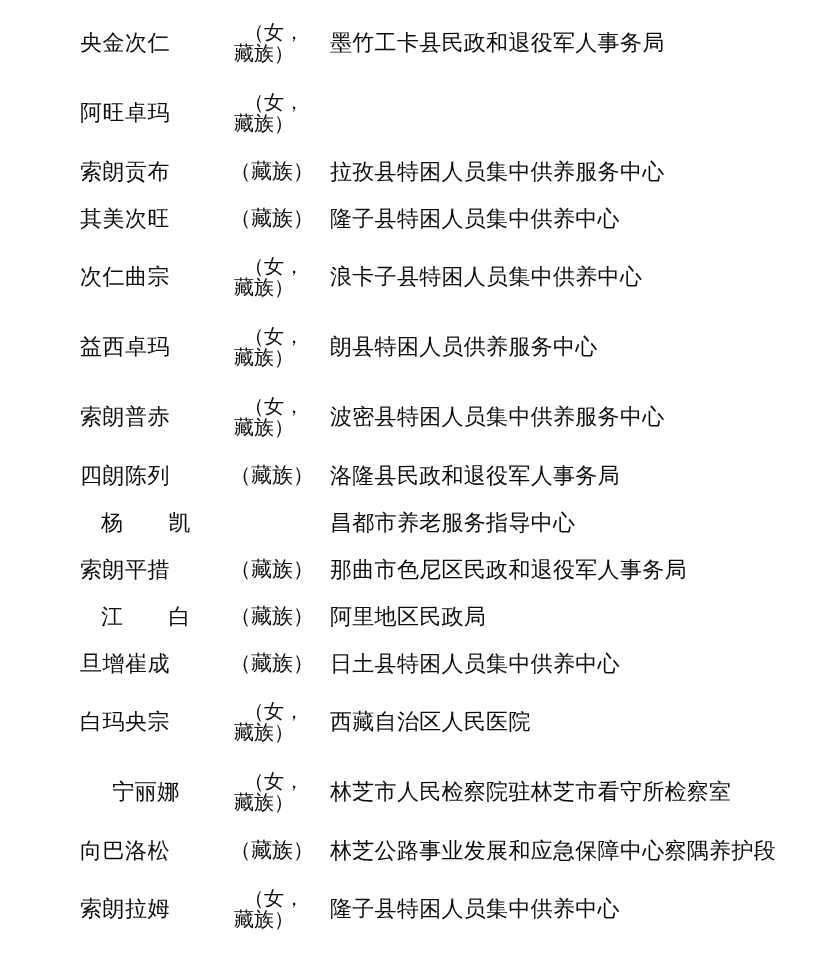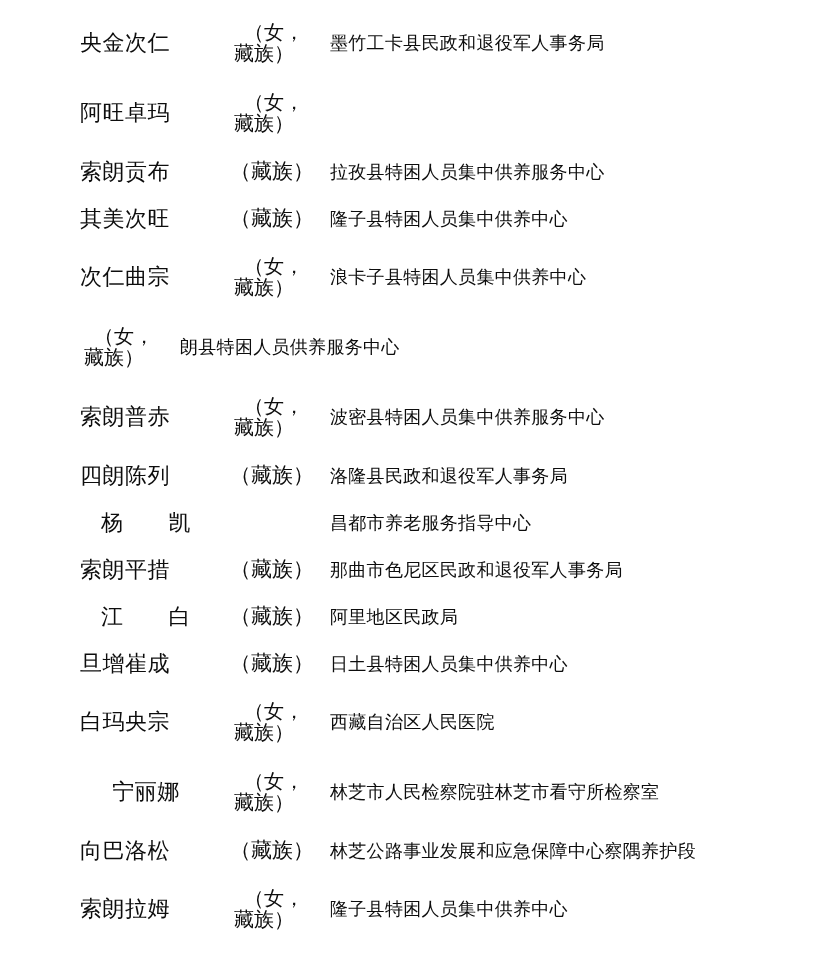--- a/index.html
+++ b/index.html
@@ -61,21 +61,21 @@
   .tag.stacked .l1 {
     display: block;
     padding-left: 14px;
   }
   .tag.stacked .l2 {
     display: block;
     padding-left: 4px;
   }
   .org {
     flex: 1 1 auto;
-    font-size: 18px;
+    font-size: 22px;
     letter-spacing: 0.3px;
     white-space: nowrap;
   }
   .row.tall { height: 70px; align-items: center; }
   .row.short { height: 47px; }
 </style>
 </head>
 <body>
 
 <div class="page">
@@ -98,20 +98,21 @@
         <div class="name">其美次旺</div>
         <div class="tag single">（藏族）</div>
         <div class="org">隆子县特困人员集中供养中心</div>
       </div>
       <div class="row tall">
         <div class="name">次仁曲宗</div>
         <div class="tag stacked"><span class="l1">（女，</span><span class="l2">藏族）</span></div>
         <div class="org">浪卡子县特困人员集中供养中心</div>
       </div>
       <div class="row tall">
+        <div class="name">益西卓玛</div>
         <div class="tag stacked"><span class="l1">（女，</span><span class="l2">藏族）</span></div>
         <div class="org">朗县特困人员供养服务中心</div>
       </div>
       <div class="row tall">
         <div class="name">索朗普赤</div>
         <div class="tag stacked"><span class="l1">（女，</span><span class="l2">藏族）</span></div>
         <div class="org">波密县特困人员集中供养服务中心</div>
       </div>
       <div class="row short">
         <div class="name">四朗陈列</div>

